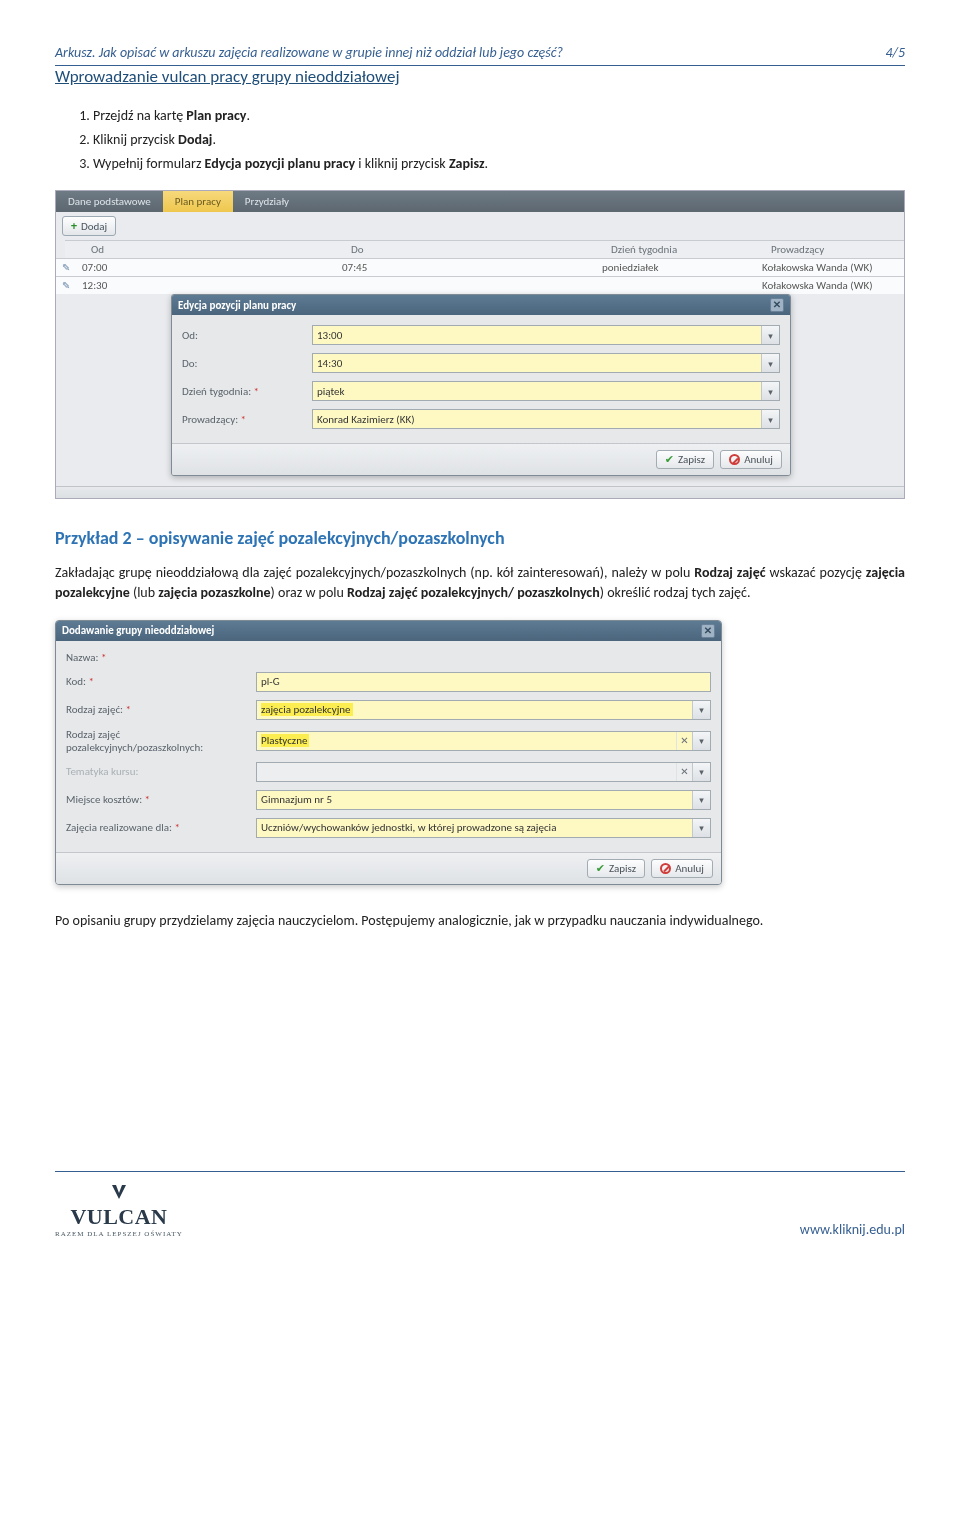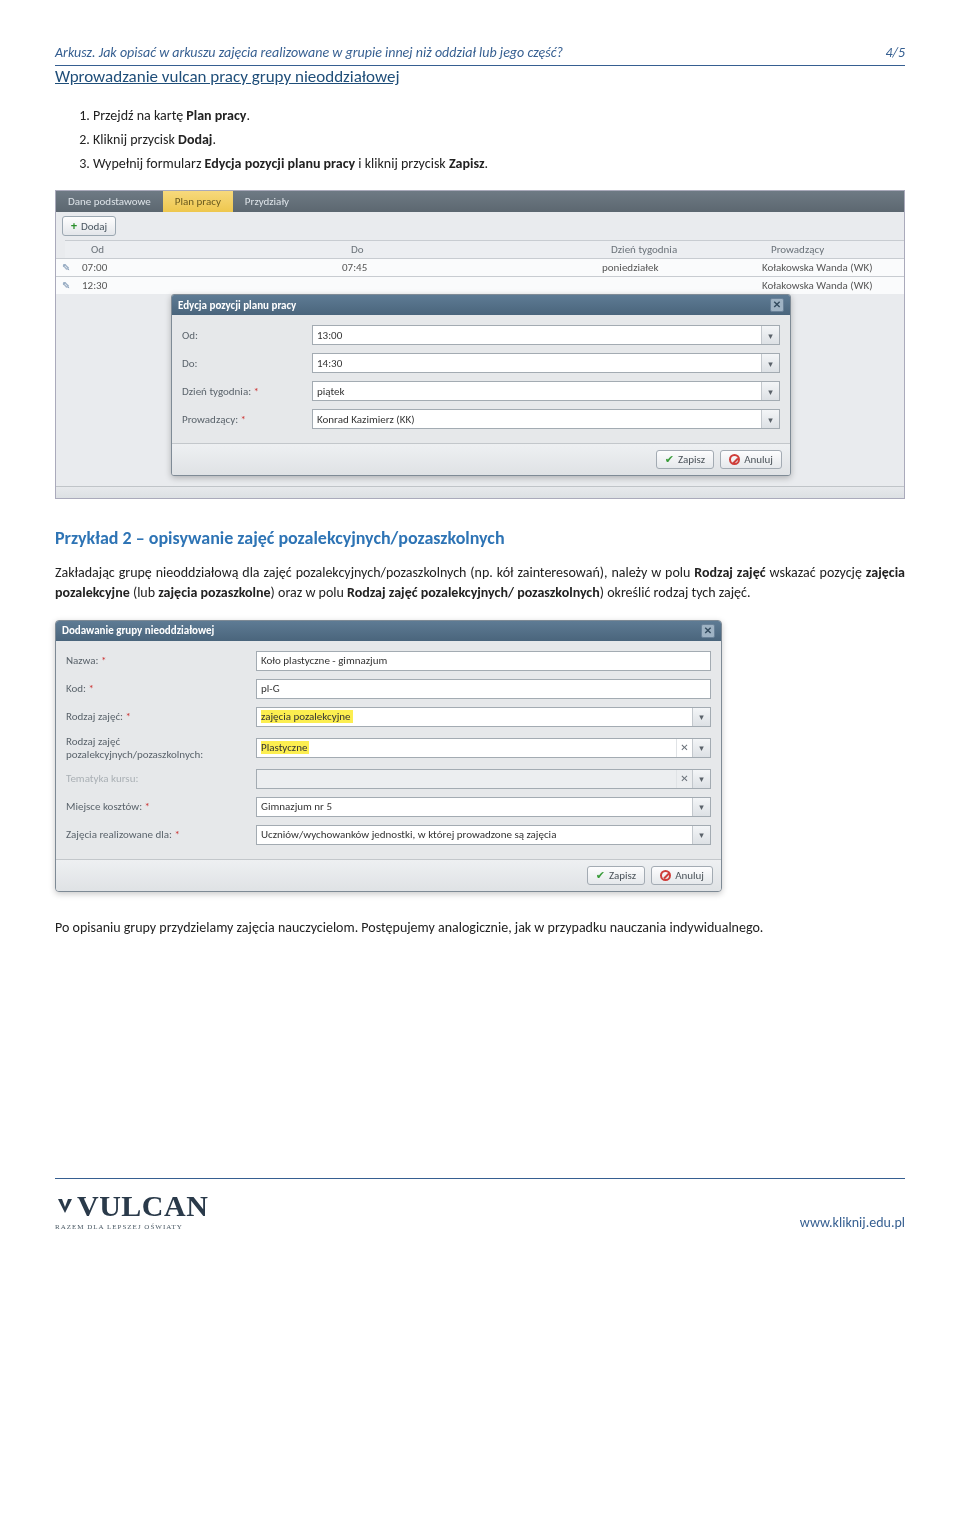--- a/index.html
+++ b/index.html
@@ -121,21 +121,21 @@
   .form-row label {
     width: 130px;
     color: #5b646c;
     font-size: 11px;
   }
   .req::after { content: " *"; color: #c33; }
   .combo {
     flex: 1;
     display: flex;
     border: 1px solid #a3abb2;
-    background: #ffffff;
+    background: #fef9c3;
     height: 20px;
     align-items: center;
     padding-left: 4px;
     font-size: 11px;
     color: #333;
     position: relative;
   }
   .combo .arrow {
     width: 18px;
     height: 100%;
@@ -233,26 +233,27 @@
     padding: 10px 0 28px;
     display: flex;
     justify-content: space-between;
     align-items: flex-end;
   }
   .logo {
     font-family: Georgia, serif;
     color: #2a3a4a;
   }
   .logo .brand {
-    font-size: 30px;
+    font-size: 22px;
     font-weight: 600;
     letter-spacing: .5px;
     display: flex;
     align-items: center;
     gap: 2px;
+    flex-direction: column;
   }
   .logo .slug {
     font-size: 7px;
     letter-spacing: 1px;
     color: #4a5964;
   }
   .footer .url { color: #365F91; font-size: 14px; }
 </style>
 </head>
 <body>
@@ -365,23 +366,20 @@
 
 <div class="dlg2-wrap">
   <div class="dialog2">
     <div class="dlg-titlebar">
       <span>Dodawanie grupy nieoddziałowej</span>
       <span class="dlg-close">✕</span>
     </div>
     <div class="dlg-body">
       <div class="form-row">
         <label class="req">Nazwa:</label>
-        <div class="combo">
-          <span>Koło plastyczne - gimnazjum</span>
-        </div>
       </div>
       <div class="form-row">
         <label class="req">Kod:</label>
         <div class="combo">
           <span>pl-G</span>
         </div>
       </div>
       <div class="form-row">
         <label class="req">Rodzaj zajęć:</label>
         <div class="combo">

